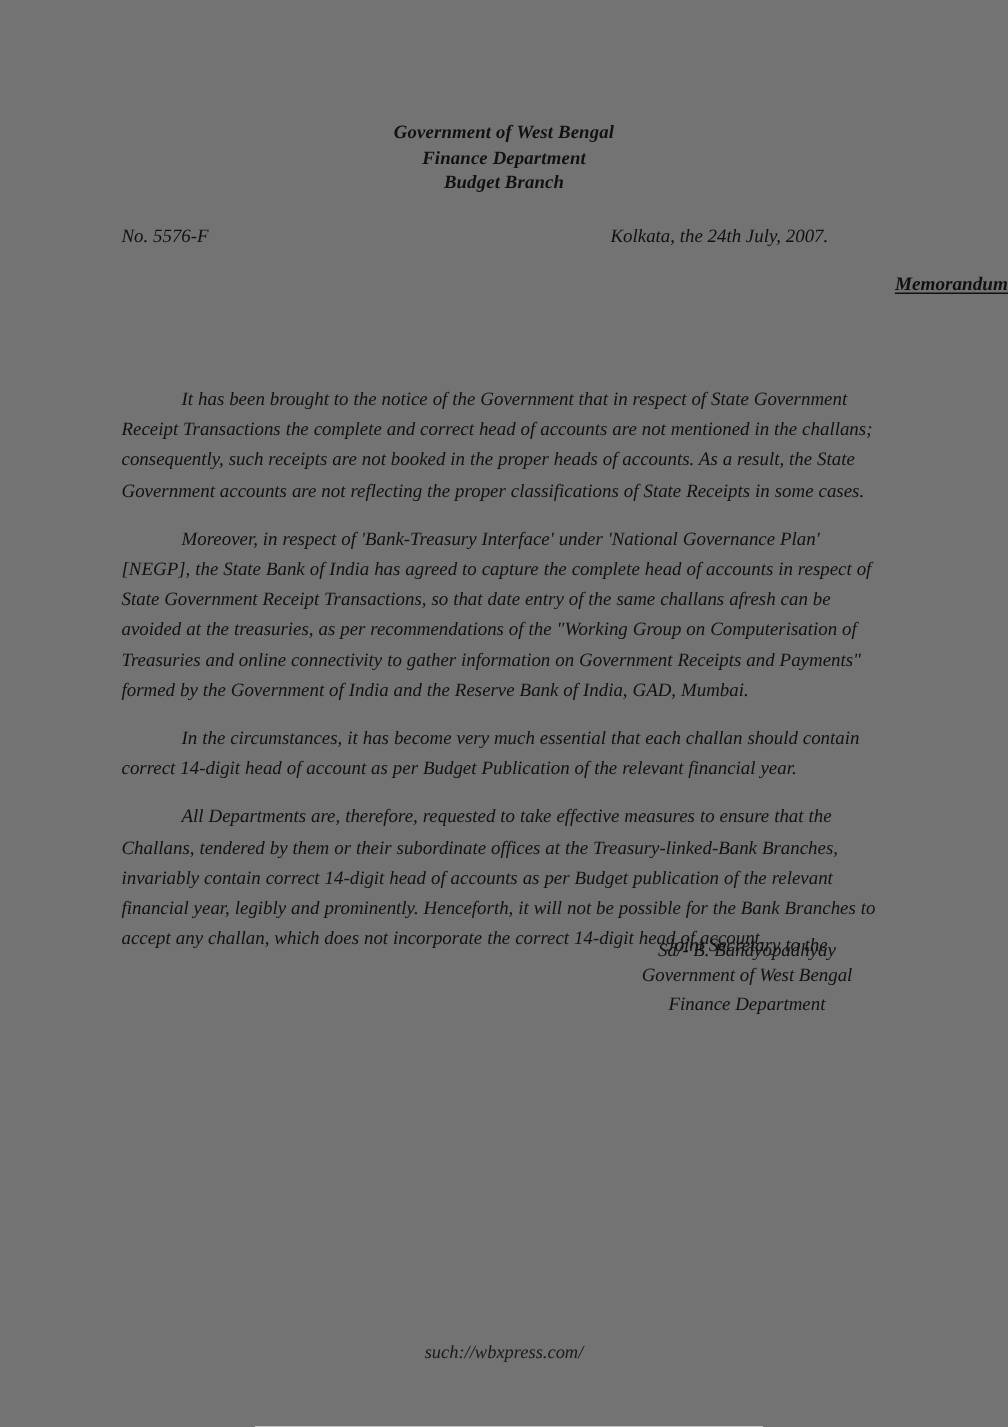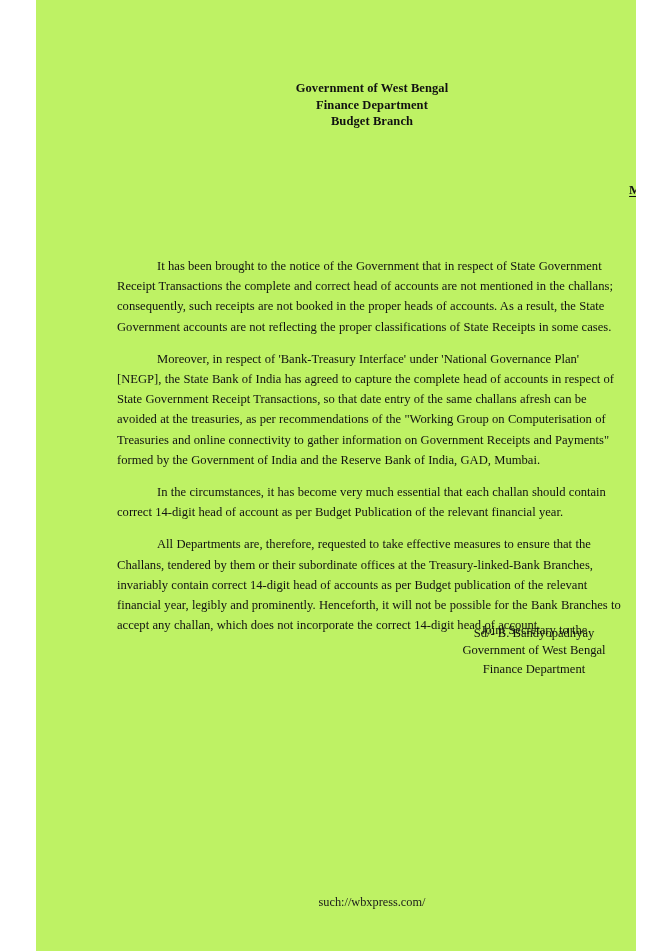--- a/index.html
+++ b/index.html
@@ -8,26 +8,27 @@
     padding: 0;
     background: #ffffff;
   }
   body {
     font-family: "Liberation Serif", "DejaVu Serif", serif;
     color: #111111;
     -webkit-font-smoothing: antialiased;
   }
   .page {
     position: relative;
-    width: 600px;
+    width: 672px;
     height: 951px;
     margin: 0 auto;
-    background: #bef264;
+    background: #737373;
     overflow: hidden;
     box-sizing: border-box;
+    font-style: italic;
   }
 
   
   .letterhead {
     position: absolute;
     left: 0;
     top: 80px;
     width: 672px;
     text-align: center;
   }
@@ -140,20 +141,24 @@
 <body>
 
 <div class="page">
 
   <div class="letterhead">
     <div class="lh-line">Government of West Bengal</div>
     <div class="lh-line">Finance Department</div>
     <div class="lh-line">Budget Branch</div>
   </div>
 
+  <div class="ref-row">
+    <div class="ref-no">No. 5576-F</div>
+    <div class="ref-place">Kolkata, the 24th July, 2007.</div>
+  </div>
 
   <div class="memo-title">
     <span>Memorandum</span>
   </div>
 
   <div class="body-block">
     <p class="para">It has been brought to the notice of the Government that in respect of State Government Receipt Transactions the complete and correct head of accounts are not mentioned in the challans; consequently, such receipts are not booked in the proper heads of accounts. As a result, the State Government accounts are not reflecting the proper classifications of State Receipts in some cases.</p>
     <p class="para">Moreover, in respect of 'Bank-Treasury Interface' under 'National Governance Plan' [NEGP], the State Bank of India has agreed to capture the complete head of accounts in respect of State Government Receipt Transactions, so that date entry of the same challans afresh can be avoided at the treasuries, as per recommendations of the "Working Group on Computerisation of Treasuries and online connectivity to gather information on Government Receipts and Payments" formed by the Government of India and the Reserve Bank of India, GAD, Mumbai.</p>
     <p class="para">In the circumstances, it has become very much essential that each challan should contain correct 14-digit head of account as per Budget Publication of the relevant financial year.</p>
     <p class="para">All Departments are, therefore, requested to take effective measures to ensure that the Challans, tendered by them or their subordinate offices at the Treasury-linked-Bank Branches, invariably contain correct 14-digit head of accounts as per Budget publication of the relevant financial year, legibly and prominently. Henceforth, it will not be possible for the Bank Branches to accept any challan, which does not incorporate the correct 14-digit head of account.</p>

